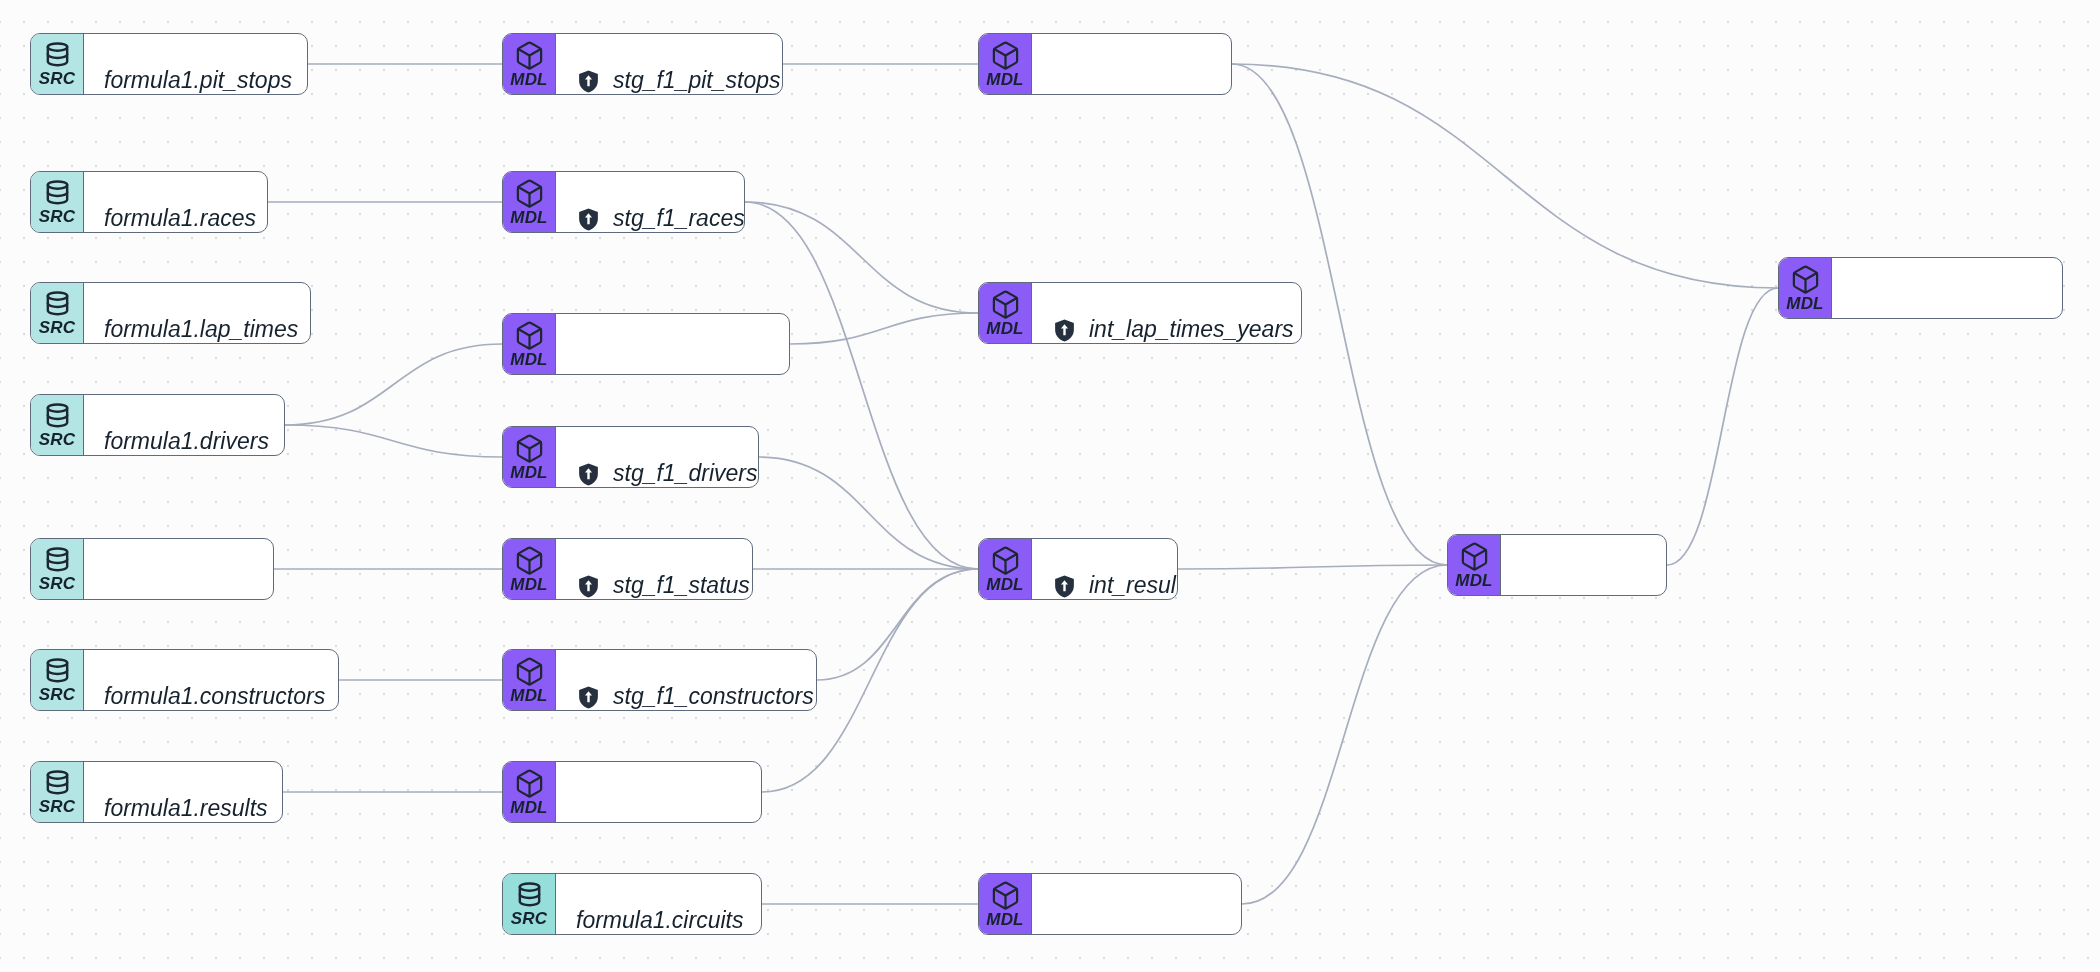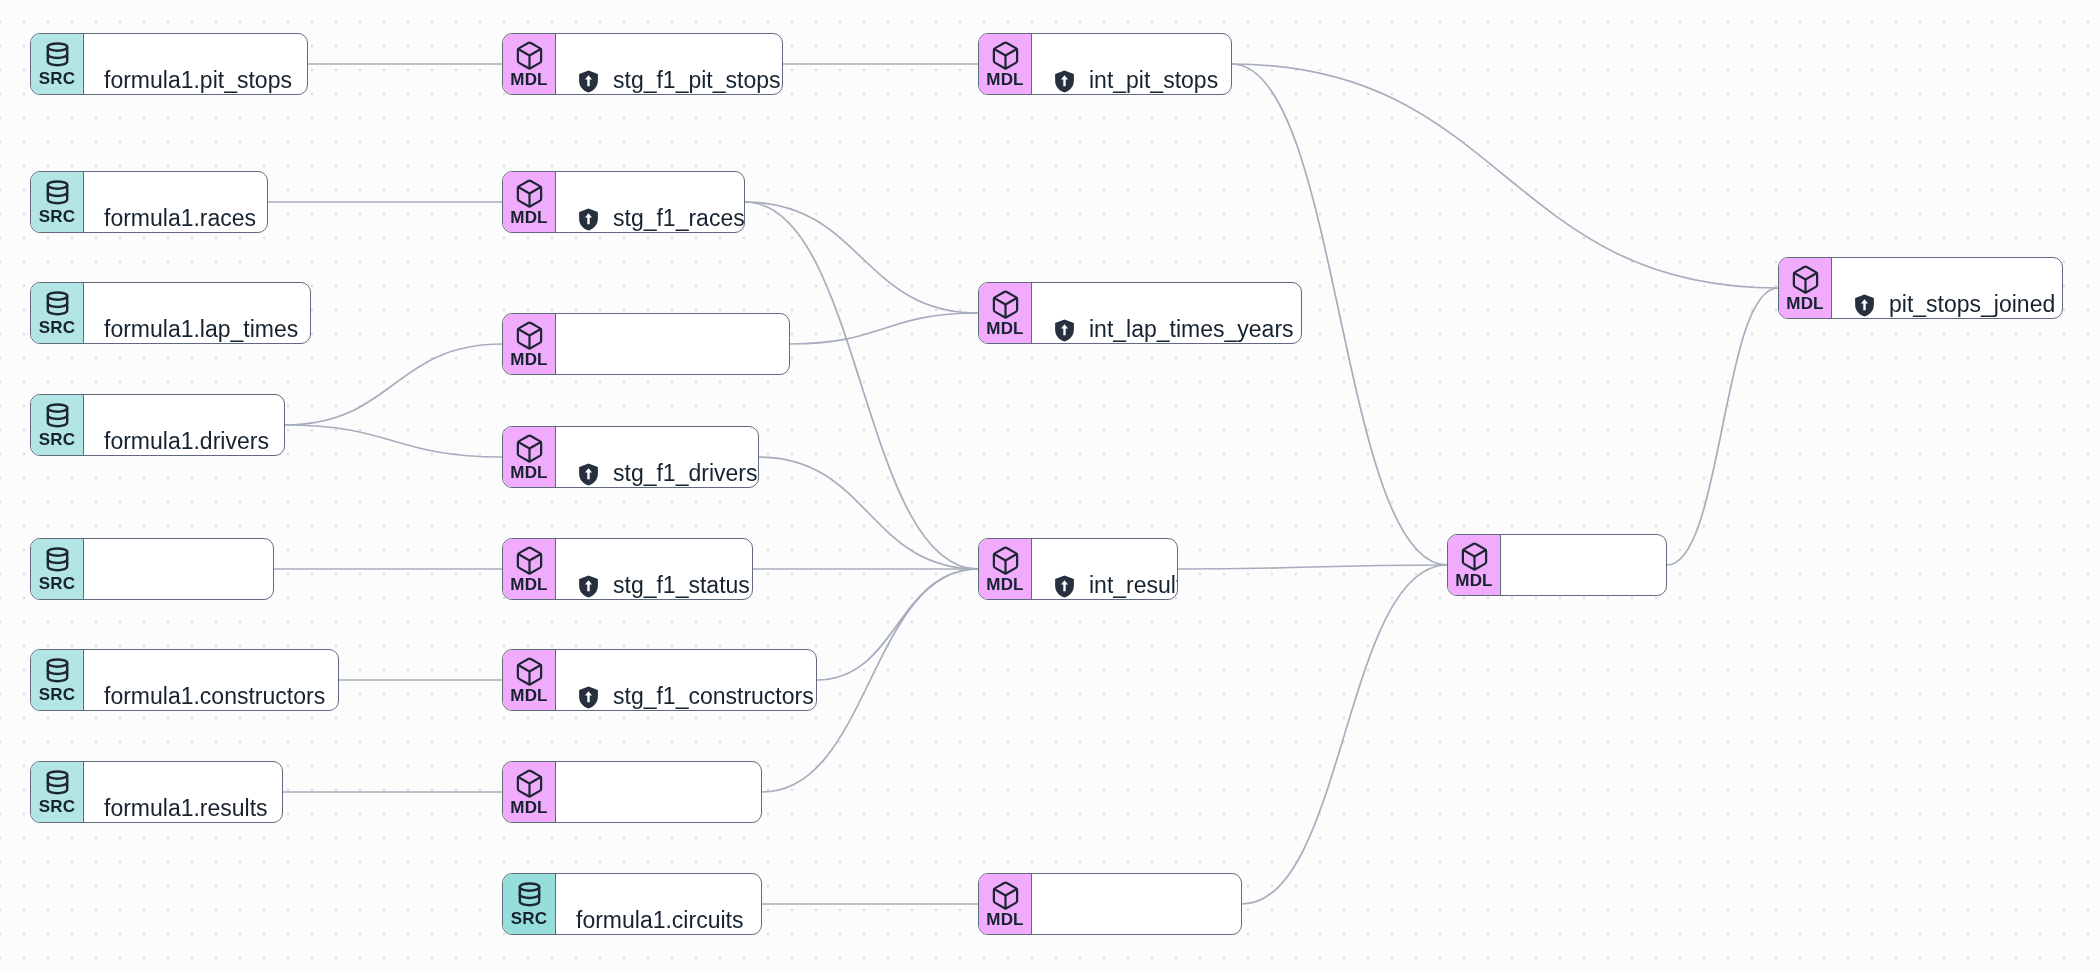--- a/index.html
+++ b/index.html
@@ -7,40 +7,41 @@
     width:2100px;height:972px;overflow:hidden;
     font-family:"Liberation Sans", sans-serif;
     background:#fcfcfd;
   }
   .canvas{
     position:relative;width:2100px;height:972px;
     background-color:#fcfcfd;
     background-image:radial-gradient(#d7d9de 1.3px, transparent 1.4px);
     background-size:24px 24px;
     background-position:12px 10px;
+    font-style:italic;
   }
   .edge-layer{position:absolute;left:0;top:0;z-index:1;}
   .edge-layer path{fill:none;stroke:#a6adbd;stroke-width:1.7px;}
   .node{
     position:absolute;z-index:2;height:62px;
     display:flex;align-items:stretch;
     background:#ffffff;
     border:1.8px solid #5f6b7c;border-radius:10px;
     box-sizing:border-box;overflow:hidden;
     cursor:pointer;
   }
   .badge{
     width:52px;flex:0 0 52px;
     display:flex;flex-direction:column;align-items:center;justify-content:center;
     border-right:1.8px solid #5f6b7c;
     gap:0px;padding-top:1px;
   }
   .badge.src{background:#b2e5e4;}
   .badge.src-dark{background:#96ded9;}
-  .badge.mdl{background:#f0abfc;}
+  .badge.mdl{background:#8b5cf6;}
   .badge-label{
     font-size:17px;font-weight:700;color:#16222e;line-height:1.05;
     letter-spacing:0.2px;
   }
   .nbody{
     display:flex;align-items:flex-end;gap:12px;
     padding:0 22px 0 20px;white-space:nowrap;
   }
   .nlabel{font-size:23px;color:#16222e;}
   .icon{display:flex;align-items:center;}
@@ -323,29 +324,20 @@
         <div class="badge mdl">
           <span class="icon">
             <svg width="31" height="31" viewBox="0 0 24 24" fill="none" stroke="#1c2733" stroke-width="1.7" stroke-linecap="round" stroke-linejoin="round">
               <path d="M21 16V8a2 2 0 0 0-1-1.73l-7-4a2 2 0 0 0-2 0l-7 4A2 2 0 0 0 3 8v8a2 2 0 0 0 1 1.73l7 4a2 2 0 0 0 2 0l7-4A2 2 0 0 0 21 16z"></path>
               <polyline points="3.27 6.96 12 12.01 20.73 6.96"></polyline>
               <line x1="12" y1="22.08" x2="12" y2="12"></line>
             </svg>
           </span>
           <span class="badge-label">MDL</span>
         </div>
-        <div class="nbody">
-          <span class="icon">
-            <svg width="25" height="25" viewBox="0 0 24 24">
-              <path fill="#26303f" d="M12 1.4 21 4.8v6.4c0 5.4-3.6 9.6-9 11.4-5.4-1.8-9-6-9-11.4V4.8l9-3.4z"></path>
-              <path fill="#ffffff" d="M12 5.9 15.4 10h-2.25v6.6h-2.3V10H8.6L12 5.9z"></path>
-            </svg>
-          </span>
-          <span class="nlabel">int_pit_stops</span>
-        </div>
       </div>
       <div class="node" style="left: 978px; top: 282px; width: 324px;">
         <div class="badge mdl">
           <span class="icon">
             <svg width="31" height="31" viewBox="0 0 24 24" fill="none" stroke="#1c2733" stroke-width="1.7" stroke-linecap="round" stroke-linejoin="round">
               <path d="M21 16V8a2 2 0 0 0-1-1.73l-7-4a2 2 0 0 0-2 0l-7 4A2 2 0 0 0 3 8v8a2 2 0 0 0 1 1.73l7 4a2 2 0 0 0 2 0l7-4A2 2 0 0 0 21 16z"></path>
               <polyline points="3.27 6.96 12 12.01 20.73 6.96"></polyline>
               <line x1="12" y1="22.08" x2="12" y2="12"></line>
             </svg>
           </span>
@@ -409,25 +401,16 @@
       <div class="node" style="left: 1778px; top: 257px; width: 285px;">
         <div class="badge mdl">
           <span class="icon">
             <svg width="31" height="31" viewBox="0 0 24 24" fill="none" stroke="#1c2733" stroke-width="1.7" stroke-linecap="round" stroke-linejoin="round">
               <path d="M21 16V8a2 2 0 0 0-1-1.73l-7-4a2 2 0 0 0-2 0l-7 4A2 2 0 0 0 3 8v8a2 2 0 0 0 1 1.73l7 4a2 2 0 0 0 2 0l7-4A2 2 0 0 0 21 16z"></path>
               <polyline points="3.27 6.96 12 12.01 20.73 6.96"></polyline>
               <line x1="12" y1="22.08" x2="12" y2="12"></line>
             </svg>
           </span>
           <span class="badge-label">MDL</span>
-        </div>
-        <div class="nbody">
-          <span class="icon">
-            <svg width="25" height="25" viewBox="0 0 24 24">
-              <path fill="#26303f" d="M12 1.4 21 4.8v6.4c0 5.4-3.6 9.6-9 11.4-5.4-1.8-9-6-9-11.4V4.8l9-3.4z"></path>
-              <path fill="#ffffff" d="M12 5.9 15.4 10h-2.25v6.6h-2.3V10H8.6L12 5.9z"></path>
-            </svg>
-          </span>
-          <span class="nlabel">pit_stops_joined</span>
         </div>
       </div>
     </div>
 </div>
 
 </body></html>

